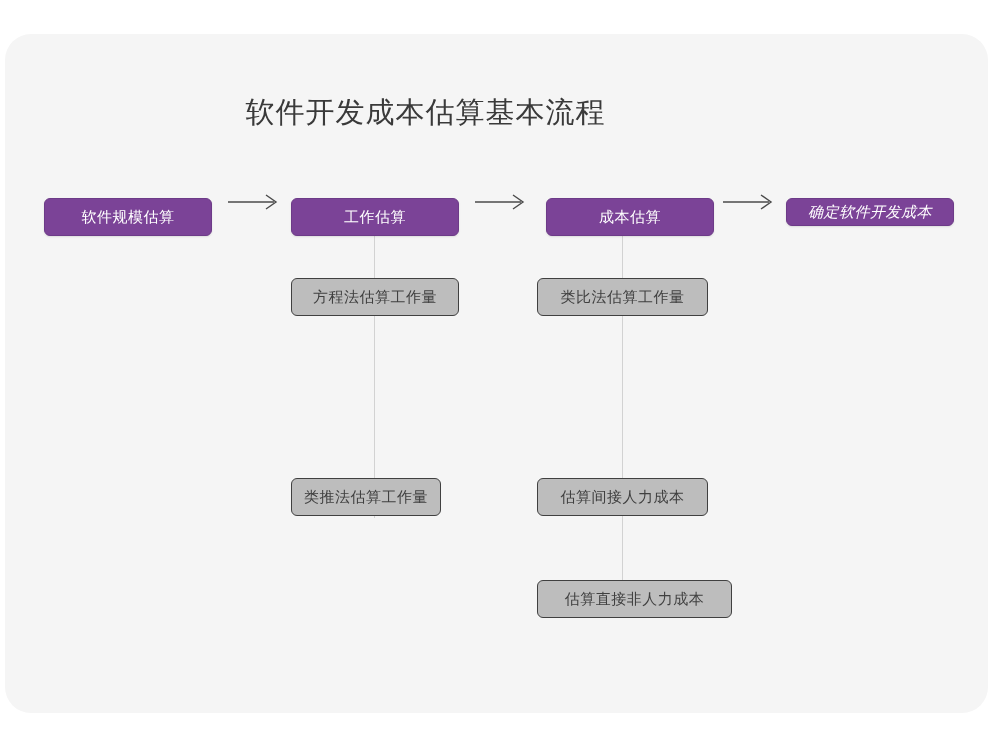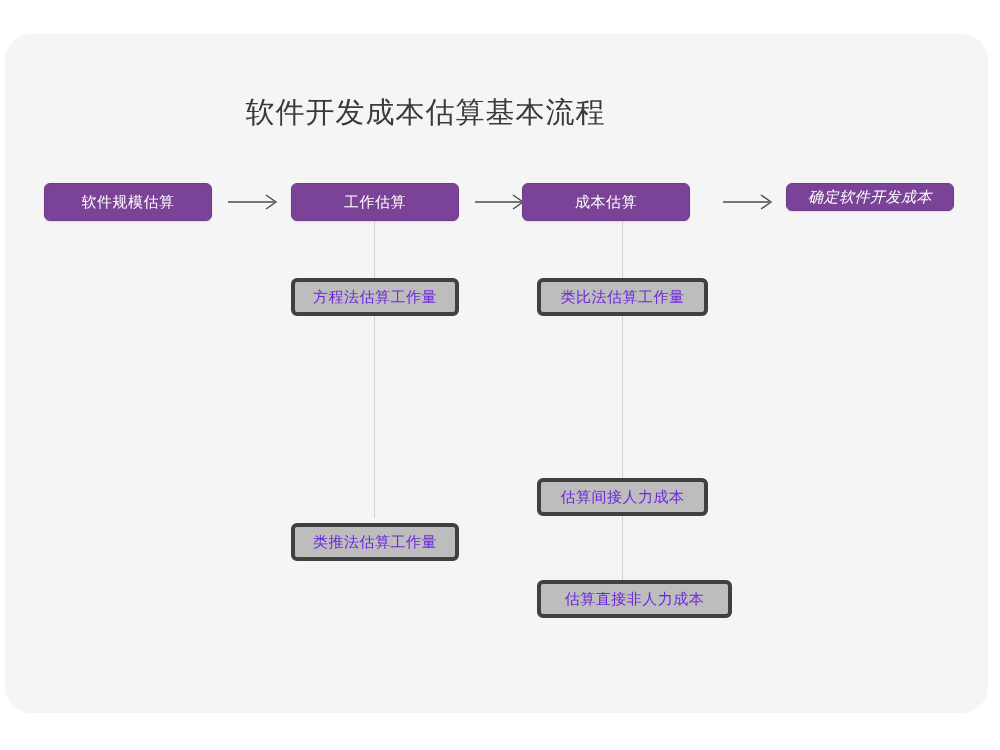--- a/index.html
+++ b/index.html
@@ -65,26 +65,27 @@
     font-size: 15px;
     white-space: nowrap;
     letter-spacing: 0.5px;
   }
 
   .node.primary {
     background: #7b4397;
     color: #ffffff;
     border: 1px solid #6d3b88;
     box-shadow: 0 1px 2px rgba(0,0,0,0.10);
+    margin-top: 15px;
   }
 
   .node.secondary {
     background: #bdbdbd;
-    color: #6d28d9;
-    border: 4px solid #404040;
+    color: #404040;
+    border: 1px solid #404040;
   }
 
   
   .arrow {
     position: absolute;
     width: 56px;
     height: 20px;
   }
   .arrow svg { display: block; }
 </style>
@@ -115,39 +116,39 @@
     <span>工作估算</span>
   </div>
 
   <div class="arrow" style="left:473px; top:192px;">
     <svg width="56" height="20" viewBox="0 0 56 20">
       <line x1="2" y1="10" x2="48" y2="10" stroke="#4a4a4a" stroke-width="1.4"></line>
       <polyline points="40,3 50,10 40,17" fill="none" stroke="#4a4a4a" stroke-width="1.4"></polyline>
     </svg>
   </div>
 
-  <div class="node primary" style="left:522px; top:183px; width:168px; height:38px;">
+  <div class="node primary" style="left:546px; top:183px; width:168px; height:38px;">
     <span>成本估算</span>
   </div>
 
   <div class="arrow" style="left:721px; top:192px;">
     <svg width="56" height="20" viewBox="0 0 56 20">
       <line x1="2" y1="10" x2="48" y2="10" stroke="#4a4a4a" stroke-width="1.4"></line>
       <polyline points="40,3 50,10 40,17" fill="none" stroke="#4a4a4a" stroke-width="1.4"></polyline>
     </svg>
   </div>
 
   <div class="node primary" style="left:786px; top:183px; width:168px; height:28px;font-style:italic;">
     <span>确定软件开发成本</span>
   </div>
 
   <div class="node secondary" style="left:291px; top:278px; width:168px; height:38px;">
     <span>方程法估算工作量</span>
   </div>
-  <div class="node secondary" style="left:291px; top:478px; width:168px; height:38px;margin-top:45px;">
+  <div class="node secondary" style="left:291px; top:478px; width:150px; height:38px;">
     <span>类推法估算工作量</span>
   </div>
 
   <div class="node secondary" style="left:537px; top:278px; width:171px; height:38px;">
     <span>类比法估算工作量</span>
   </div>
   <div class="node secondary" style="left:537px; top:478px; width:171px; height:38px;">
     <span>估算间接人力成本</span>
   </div>
   <div class="node secondary" style="left:537px; top:580px; width:195px; height:38px;">

